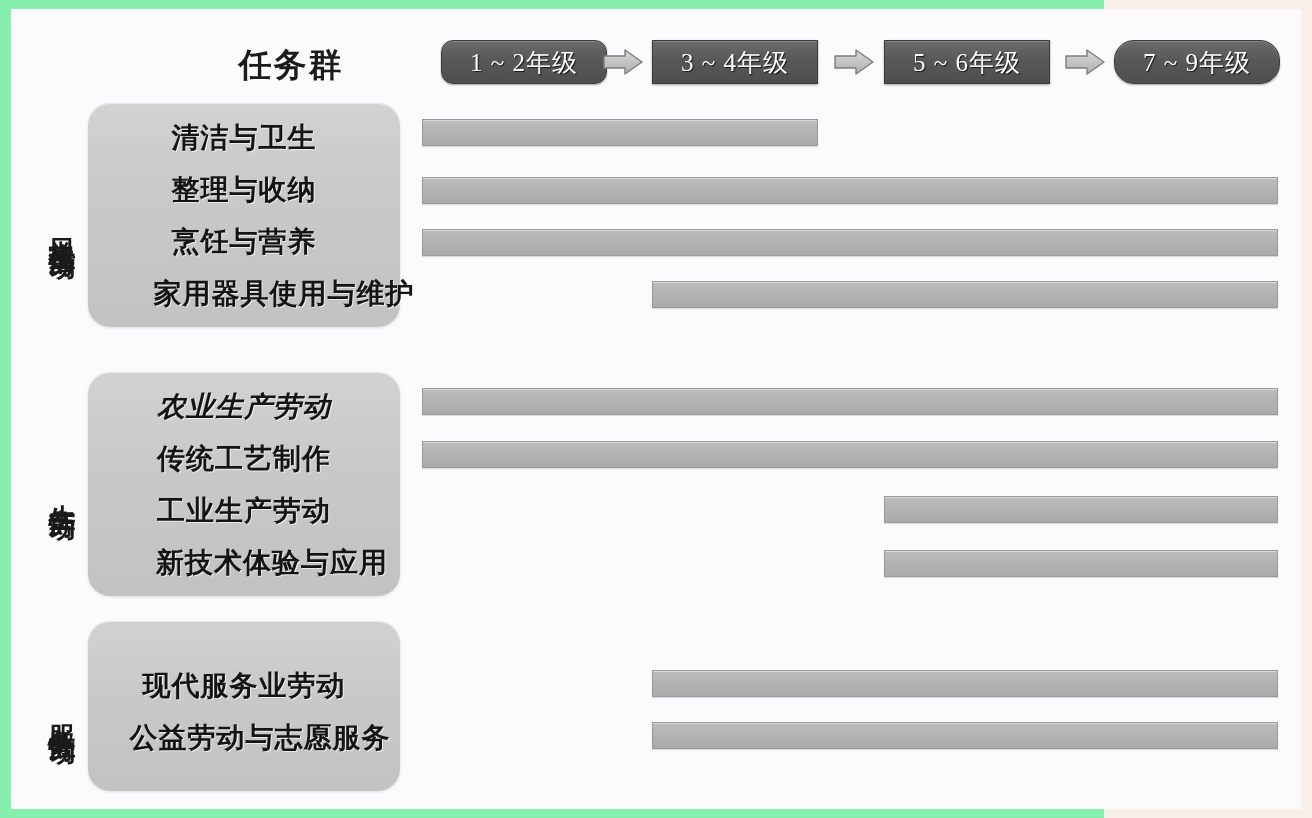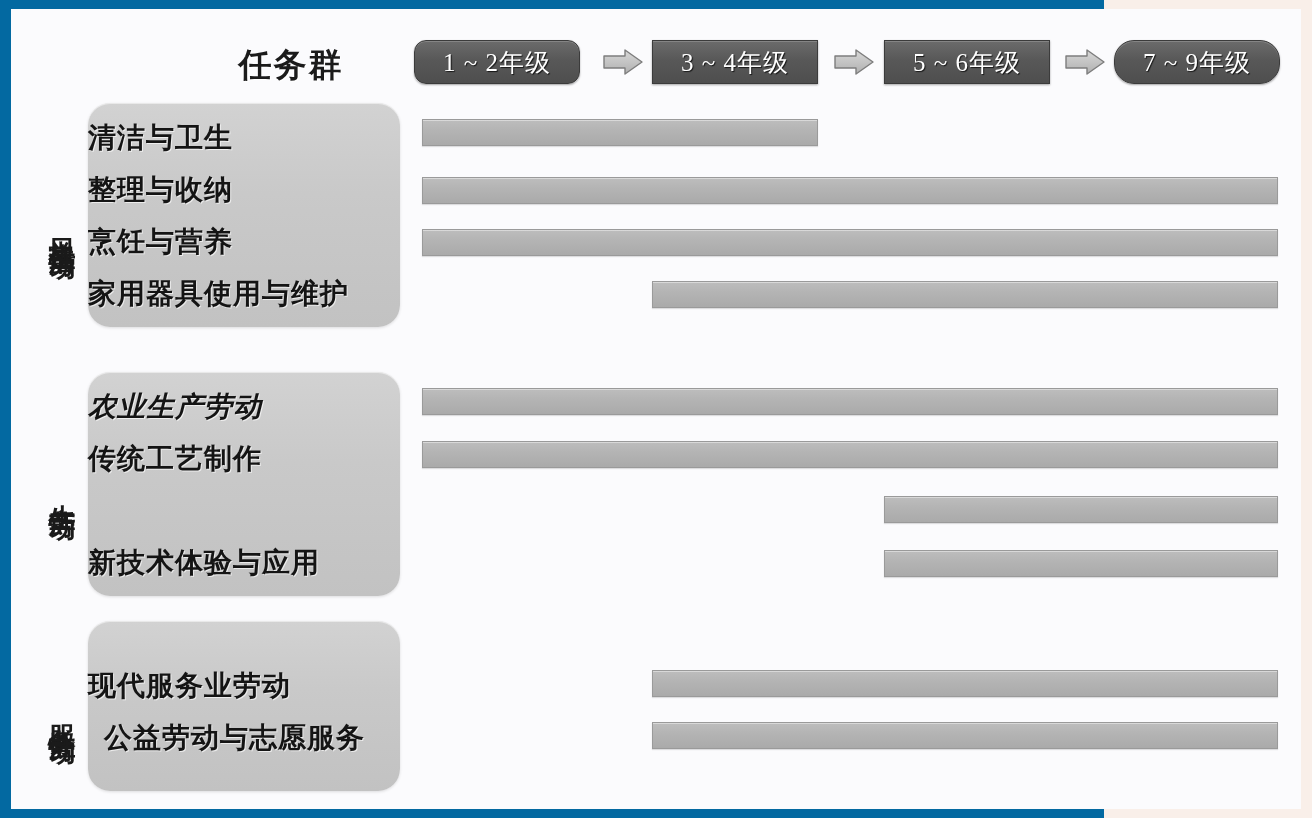--- a/index.html
+++ b/index.html
@@ -4,21 +4,21 @@
 <style>
   html,body{margin:0;padding:0;}
   body{
     width:1312px;height:818px;
     background:#f9efe9;
     font-family:"Liberation Serif","DejaVu Serif",serif;
     overflow:hidden;
   }
   #canvas{
     position:absolute;left:0;top:0;width:1104px;height:818px;
-    background:#0369a1;
+    background:#86efac;
   }
   #stage{
     position:absolute;left:11px;top:9px;width:1290px;height:800px;
     background:#fbfbfd;
   }
 
   
   #header{position:absolute;left:0;top:0;width:1290px;height:92px;}
   .tasks-title{
     position:absolute;left:160px;top:34px;width:240px;
@@ -63,41 +63,41 @@
     box-shadow:0 1px 3px rgba(0,0,0,.12), inset 0 1px 0 rgba(255,255,255,.5);
   }
   .grp-item{
     position:absolute;left:0;width:312px;
     font-size:28px;color:#141414;
     font-family:"Liberation Serif","DejaVu Serif",serif;
     font-weight:600;
     letter-spacing:1px;
     white-space:nowrap;
     text-shadow:1px 1px 0 rgba(255,255,255,.65);
-    text-align:left;
+    text-align:center;
   }
 
   
   .bar{
     position:absolute;height:27px;
     background:linear-gradient(180deg,#bdbdbd 0%,#b4b4b4 40%,#aaaaaa 100%);
     border:1px solid #9a9a9a;
     box-shadow:0 1px 1px rgba(0,0,0,.12), inset 0 1px 0 rgba(255,255,255,.42);
     box-sizing:border-box;
   }
 </style>
 </head>
 <body>
 
 <div id="canvas">
   <div id="stage">
 
     <div id="header">
       <div class="tasks-title">任务群</div>
-    <div class="grade-chip" style="left: 403px; width: 164px; border-radius: 12px;">1 ~ 2年级</div>
+    <div class="grade-chip" style="left: 430px; width: 164px; border-radius: 12px;">1 ~ 2年级</div>
         <div class="grade-chip" style="left: 641px; width: 164px;">3 ~ 4年级</div>
         <div class="grade-chip" style="left: 873px; width: 164px;">5 ~ 6年级</div>
         <div class="grade-chip" style="left: 1103px; width: 164px; border-radius: 20px;">7 ~ 9年级</div>
       </div>
 
     <div id="dyn">
         <div class="arrow-ico" style="left: 592px;"><svg viewBox="0 0 40 26" width="40" height="26">
             <defs>
               <linearGradient id="ag0" x1="0" y1="0" x2="0" y2="1">
                 <stop offset="0%" stop-color="#d8d8d8"></stop>
@@ -122,31 +122,32 @@
                 <stop offset="100%" stop-color="#b0b0b0"></stop>
               </linearGradient>
             </defs>
             <path d="M1 7 H22 V1 L39 13 L22 25 V19 H1 Z" fill="url(#ag2)" stroke="#7d7d7d" stroke-width="1.4" stroke-linejoin="round"></path>
           </svg></div>
         <div class="grp-label" style="top: 108px; height: 215px;">日常生活劳动</div>
         <div class="grp-box" style="top: 94px; height: 224px;">
           <div class="grp-item" style="top: 16px;">清洁与卫生</div>
           <div class="grp-item" style="top: 68px;">整理与收纳</div>
           <div class="grp-item" style="top: 120px;">烹饪与营养</div>
-          <div class="grp-item" style="top: 172px;">家用器具使用与维护</div>
+          <div class="grp-item" style="top: 172px; padding-left: 40px;">家用器具使用与维护</div>
         </div>
         <div class="bar" title="清洁与卫生" style="top: 110px; left: 411px; width: 396px;"></div>
         <div class="bar" title="整理与收纳" style="top: 168px; left: 411px; width: 856px;"></div>
         <div class="bar" title="烹饪与营养" style="top: 220px; left: 411px; width: 856px;"></div>
         <div class="bar" title="家用器具使用与维护" style="top: 272px; left: 641px; width: 626px;"></div>
         <div class="grp-label" style="top: 400px; height: 160px;">生产劳动</div>
         <div class="grp-box" style="top: 363px; height: 224px;">
           <div class="grp-item" style="top: 16px; font-style: italic;">农业生产劳动</div>
           <div class="grp-item" style="top: 68px;">传统工艺制作</div>
-          <div class="grp-item" style="top: 172px;">新技术体验与应用</div>
+          <div class="grp-item" style="top: 120px;">工业生产劳动</div>
+          <div class="grp-item" style="top: 172px; padding-left: 28px;">新技术体验与应用</div>
         </div>
         <div class="bar" title="农业生产劳动" style="top: 379px; left: 411px; width: 856px;"></div>
         <div class="bar" title="传统工艺制作" style="top: 432px; left: 411px; width: 856px;"></div>
         <div class="bar" title="工业生产劳动" style="top: 487px; left: 873px; width: 394px;"></div>
         <div class="bar" title="新技术体验与应用" style="top: 541px; left: 873px; width: 394px;"></div>
         <div class="grp-label" style="top: 610px; height: 185px;">服务性劳动</div>
         <div class="grp-box" style="top: 612px; height: 170px;">
           <div class="grp-item" style="top: 46px;">现代服务业劳动</div>
           <div class="grp-item" style="top: 98px; padding-left: 16px;">公益劳动与志愿服务</div>
         </div>

